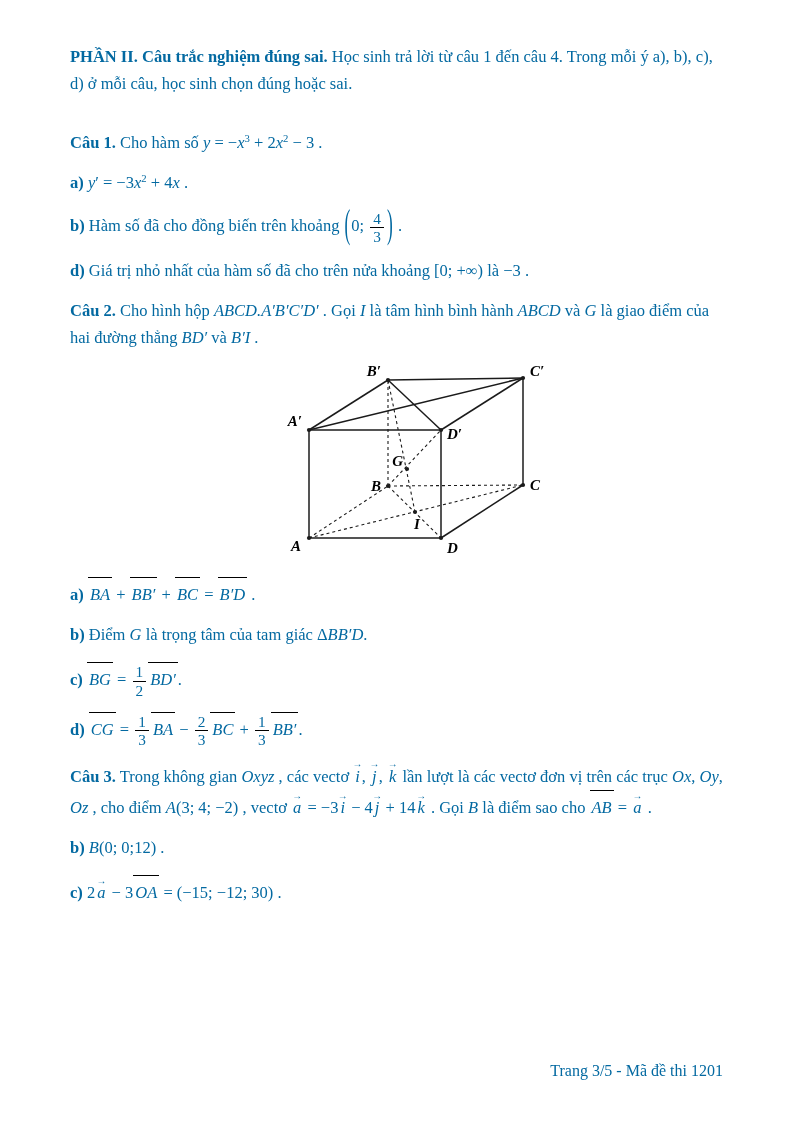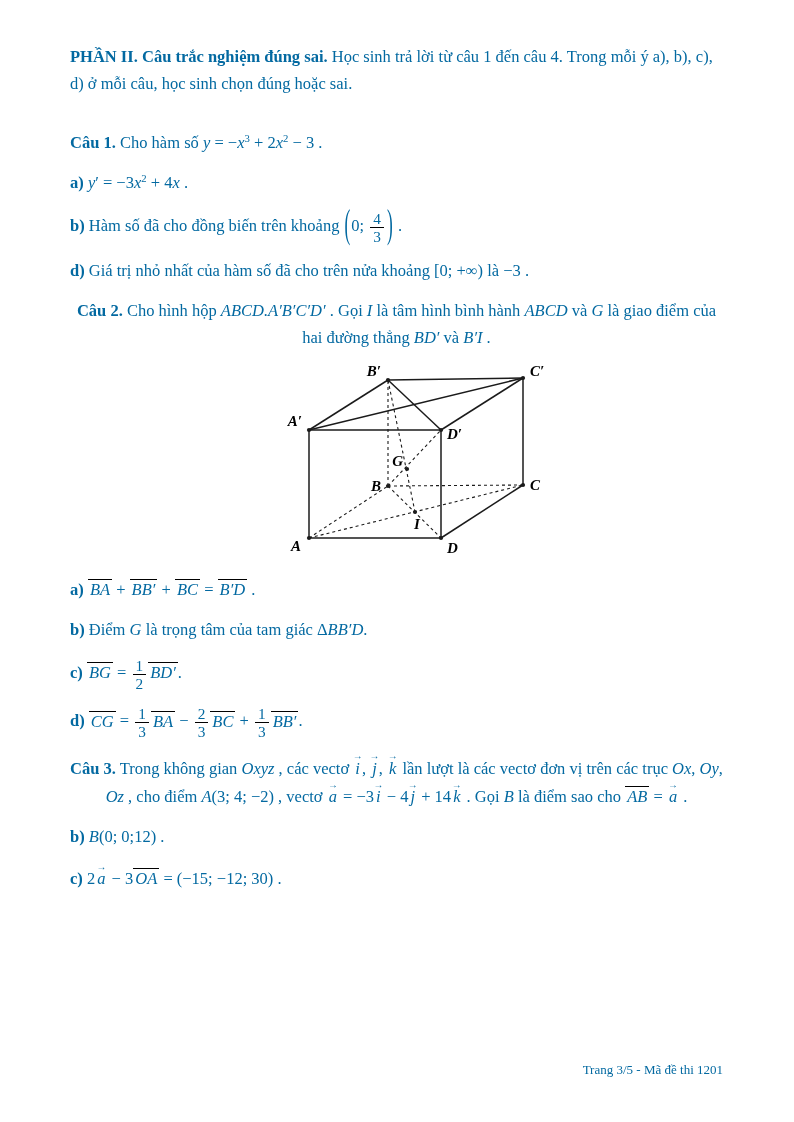--- a/index.html
+++ b/index.html
@@ -9,51 +9,51 @@
     box-sizing:border-box;
     padding:44px 71px 0 70px;
     background:#fff;
     color:#0369a1;
     font-family:"Liberation Serif", serif;
     font-size:16.5px;
     overflow:hidden;
   }
   p{margin:0 0 13px 0;line-height:1.62;}
   p.intro{margin-top:33px;}
-  p.intro-sp{margin-top:12px;text-align:center;}
+  p.intro-sp{margin-top:12px;}
   b{font-weight:bold;}
   i{font-style:italic;}
   sup{font-size:0.65em;line-height:0;}
   .frac{
     display:inline-flex;flex-direction:column;align-items:center;
     vertical-align:middle;line-height:1.12;font-size:0.93em;
     margin:0 2px;text-align:center;
   }
   .frac .num{padding:0 3px;}
   .frac .den{border-top:1.2px solid #000;padding:0 3px;}
   .bar{
     display:inline-block;font-style:italic;
-    border-top:1.3px solid #000;padding:1px 2px 0 2px;line-height:1.08;
+    border-top:1.3px solid #000;padding:8px 2px 0 2px;line-height:1.08;
   }
   .vec{
     display:inline-block;position:relative;font-style:italic;
     padding:0 2px;margin-top:2px;
   }
   .vec::after{
     content:"→";position:absolute;left:50%;top:-0.72em;
     transform:translateX(-50%);font-size:0.60em;font-style:normal;
   }
   .bigp{
     display:inline-block;transform:scaleY(2.35);
     font-size:1.05em;padding:0 1px;position:relative;top:-1px;
   }
   .figure{width:270px;margin:8px 0 10px 215px;}
   .footer{
     position:absolute;right:71px;top:1062px;
-    font-size:13px;
+    font-size:16px;
   }
 </style>
 </head>
 <body>
 
 <div class="page">
 
   <p class="para"><b>PHẦN II. Câu trắc nghiệm đúng sai.</b> Học sinh trả lời từ câu 1 đến câu 4. Trong mỗi ý a), b), c), d) ở mỗi câu, học sinh chọn đúng hoặc sai.</p>
 
   <section>

